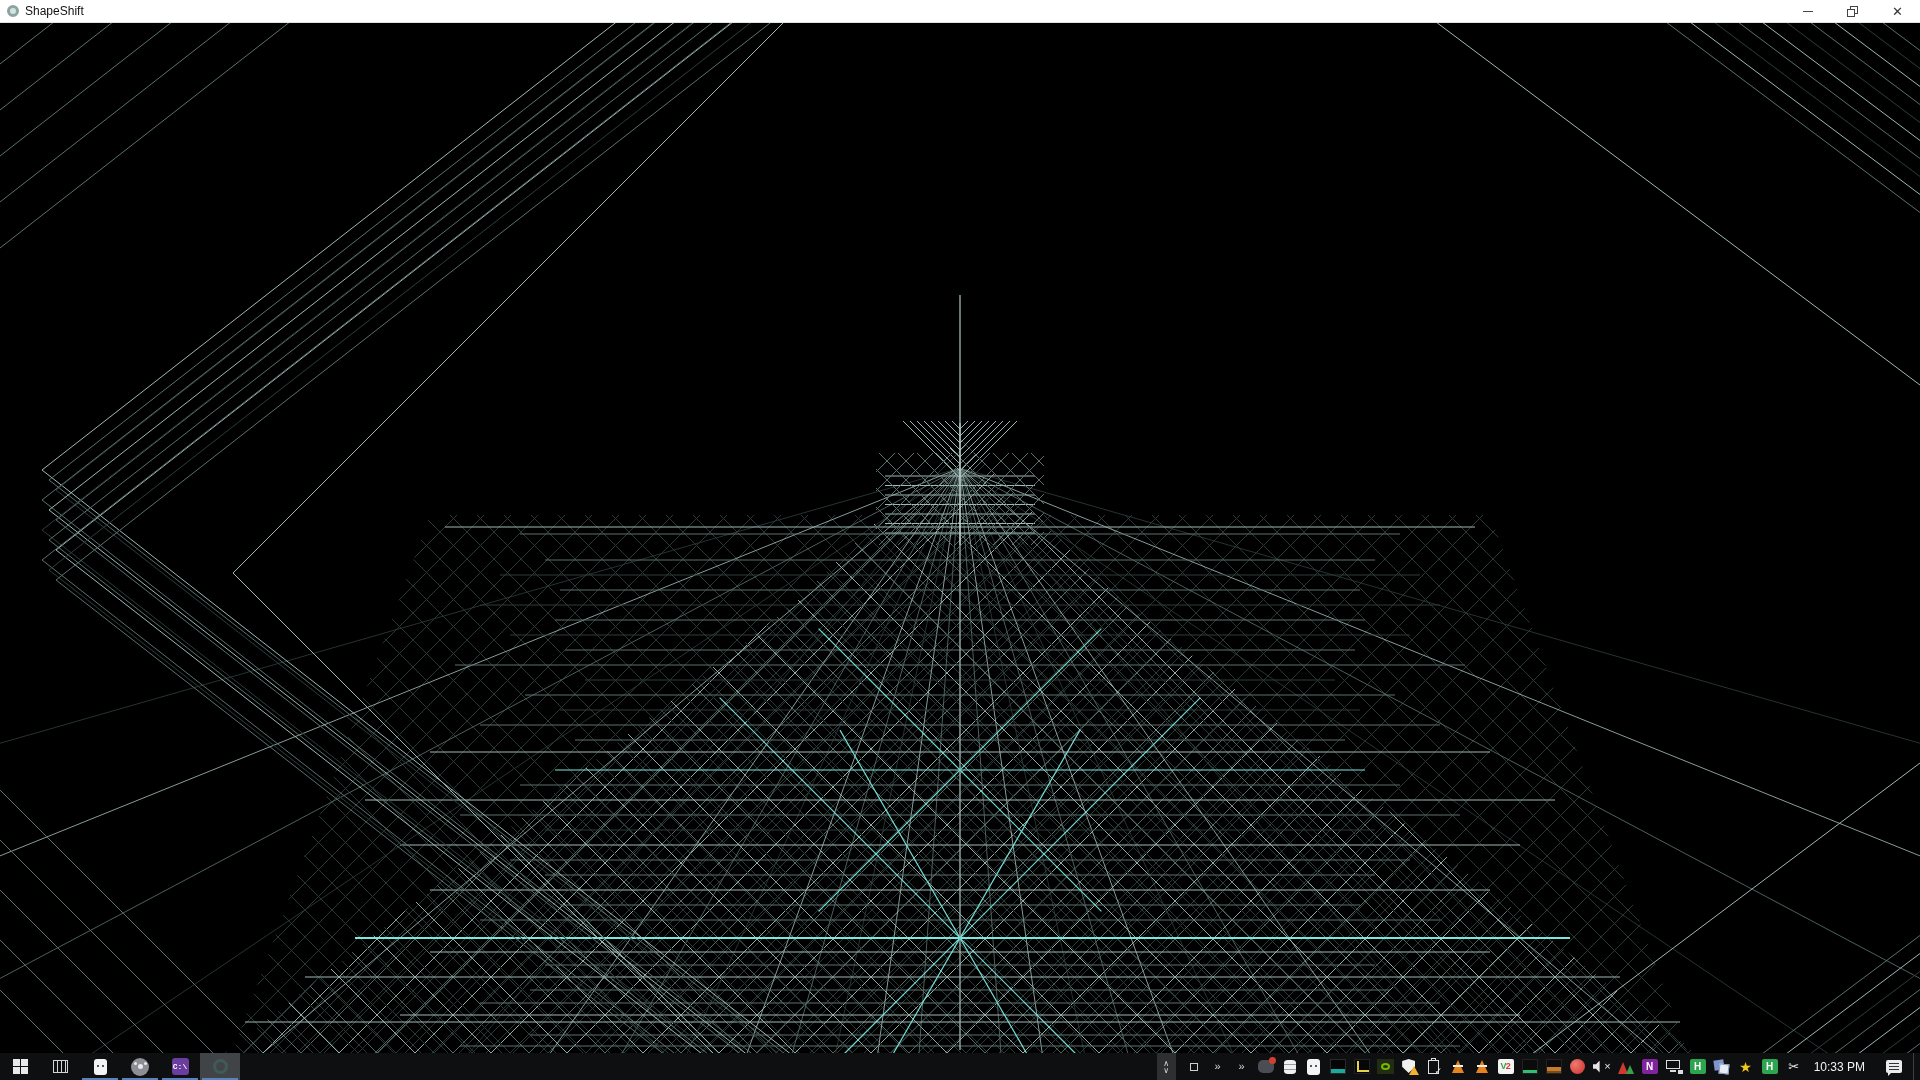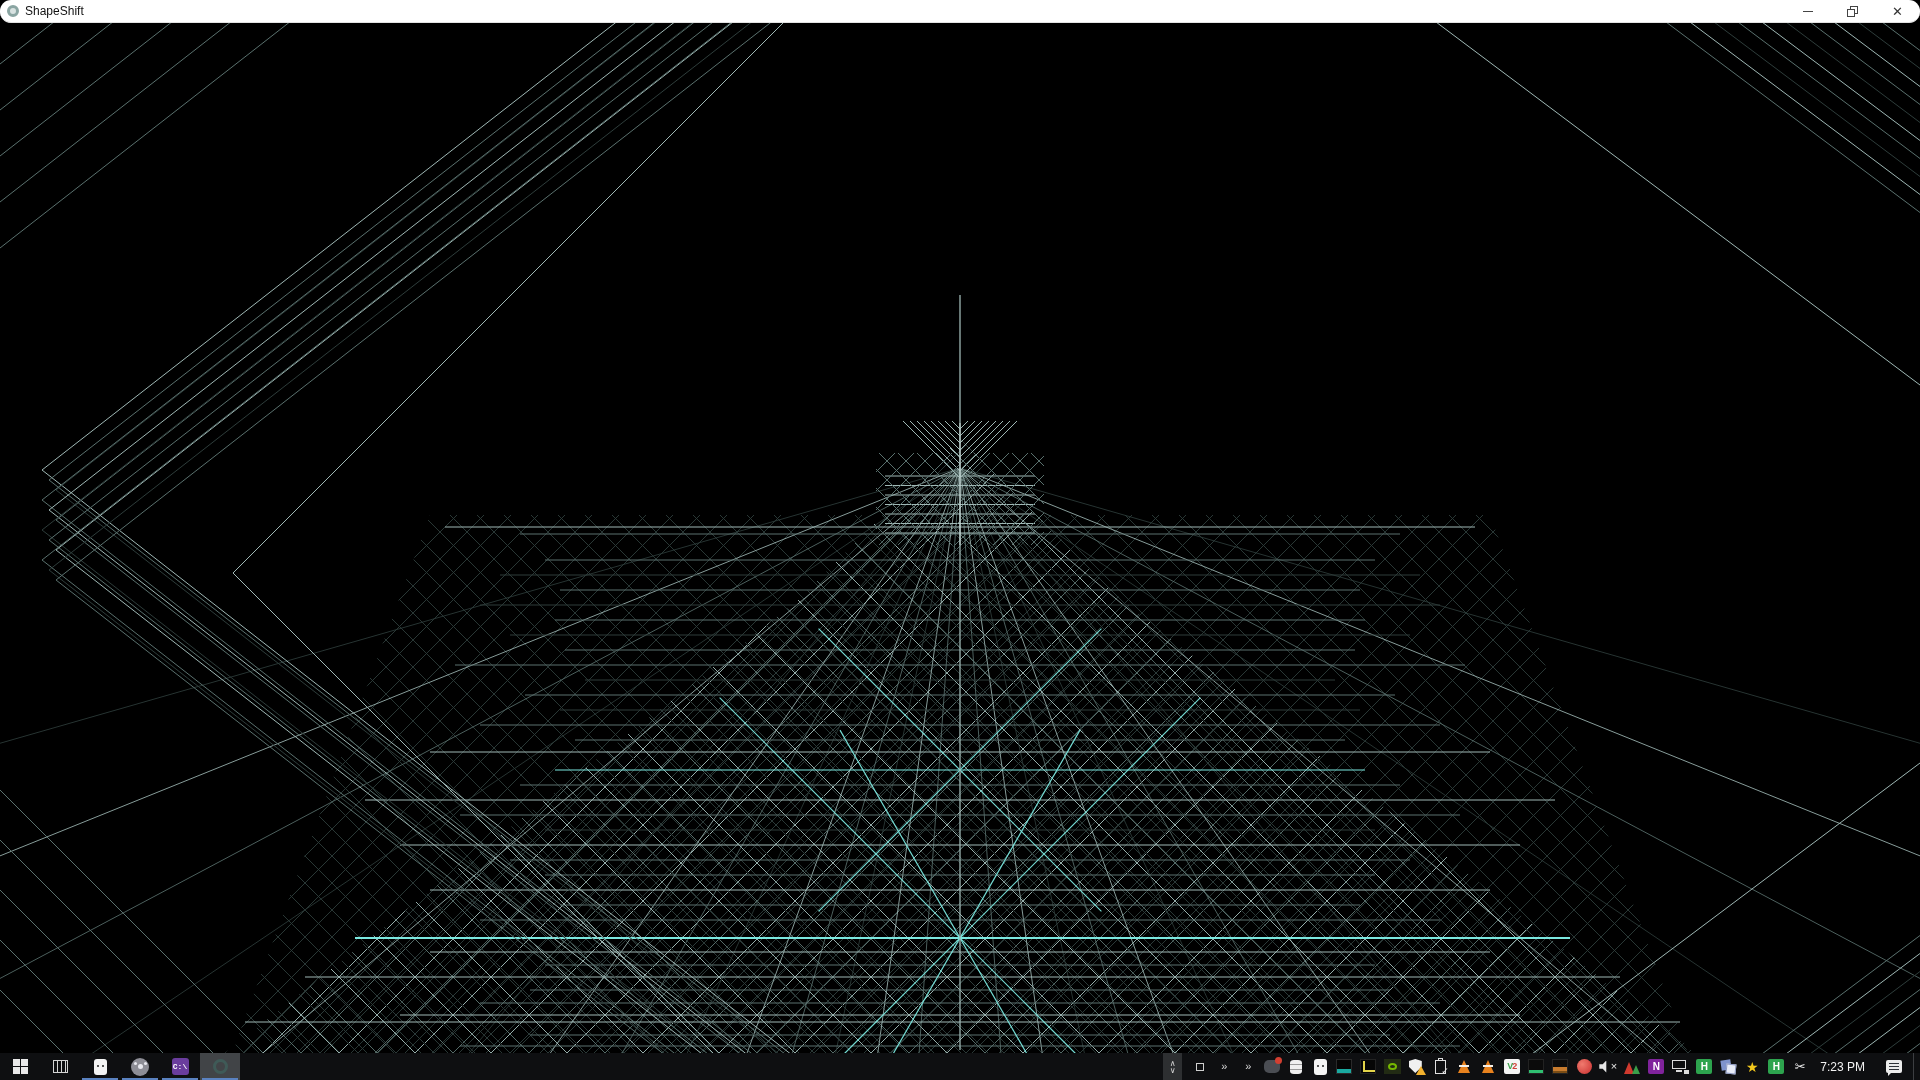--- a/index.html
+++ b/index.html
@@ -1,21 +1,21 @@
 <!DOCTYPE html>
 <html><head>
 <meta charset="utf-8">
 <style>
   html,body{margin:0;padding:0;background:#000;width:1920px;height:1080px;overflow:hidden;
     font-family:"Liberation Sans","DejaVu Sans",sans-serif;-webkit-font-smoothing:antialiased;}
   .screen{position:relative;width:1920px;height:1080px;background:#000;}
 
   
   .titlebar{position:absolute;left:0;top:0;width:1920px;height:22px;background:#ffffff;
-    border-bottom:1px solid #e2e2e2;display:flex;align-items:center;z-index:5;border-radius:11px;}
+    border-bottom:1px solid #e2e2e2;display:flex;align-items:center;z-index:5;}
   .tb-icon{width:12px;height:12px;border-radius:50%;margin:0 6px 0 7px;
     border:3px solid #8aa5a2;background:#d8e2e1;box-sizing:border-box;}
   .tb-title{font-size:12px;color:#111;line-height:22px;}
   .tb-spacer{flex:1;}
   .win-btn{width:45px;height:22px;display:flex;align-items:center;justify-content:center;color:#333;}
   .min-glyph{width:10px;height:1px;background:#444;}
   .restore-glyph{position:relative;width:11px;height:11px;}
   .restore-glyph .sq{position:absolute;width:8px;height:8px;border:1px solid #444;background:#fff;box-sizing:border-box;}
   .restore-glyph .back{right:0;top:0;}
   .restore-glyph .front{left:0;bottom:0;}
@@ -802,21 +802,21 @@
           <div class="tray-icon">
             <div class="ic-star">★</div>
           </div>
           <div class="tray-icon">
             <div class="ic-hbox">H</div>
           </div>
           <div class="tray-icon">
             <div class="ic-scis">✂</div>
           </div>
         </div>
-      <div class="clock">7:23 PM</div>
+      <div class="clock">10:33 PM</div>
       <div class="action-center">
         <div class="ic-ac">
             <i></i>
             <u></u>
           </div>
       </div>
       <div class="show-desktop"></div>
     </div>
   </div>
 </div>

